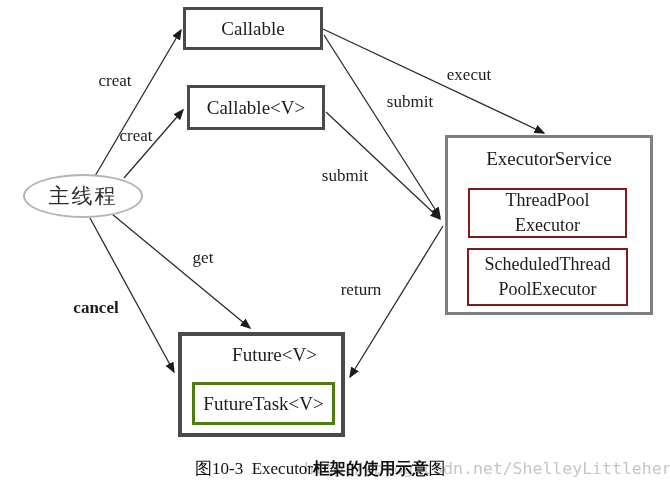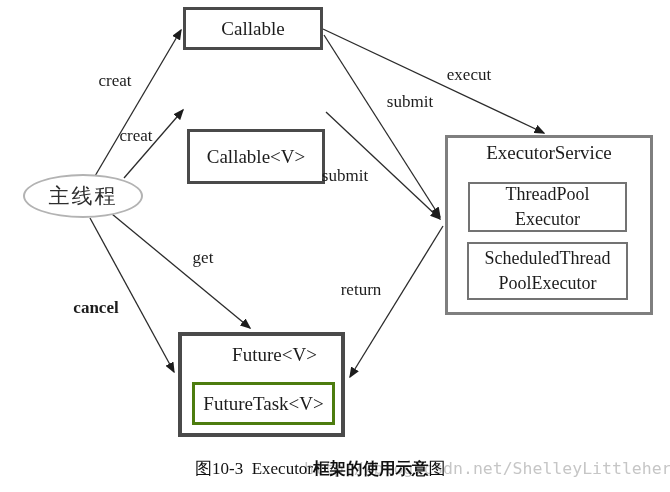--- a/index.html
+++ b/index.html
@@ -25,21 +25,21 @@
     box-sizing: border-box;
     background: #ffffff;
     display: flex;
     align-items: center;
     justify-content: center;
     text-align: center;
   }
   .box-dark   { border: 3px solid #4a4a4a; }
   .box-darker { border: 4px solid #4a4a4a; }
   .box-gray   { border: 3px solid #7f7f7f; }
-  .box-inner  { border: 2px solid #737373; }
+  .box-inner  { border: 2px solid #7f1d1d; margin-top: 6px; }
   .box-inner-thick { border: 3px solid #4d7c0f; }
 
   .node-label { font-size: 19px; white-space: nowrap; }
   .node-label-sm { font-size: 18px; line-height: 25px; white-space: nowrap; }
 
   .ellipse {
     position: absolute;
     left: 23px; top: 174px;
     width: 120px; height: 44px;
     box-sizing: border-box;
@@ -56,21 +56,21 @@
     position: absolute;
     transform: translate(-50%, -50%);
     font-size: 17px;
     white-space: nowrap;
     color: #1c1c1c;
     background: transparent;
   }
 
   .exec-title {
     position: absolute;
-    left: 445px; top: 142px; width: 208px;
+    left: 445px; top: 148px; width: 208px;
     text-align: center;
     font-size: 19px;
   }
   .future-title {
     position: absolute;
     left: 178px; top: 344px; width: 193px;
     text-align: center;
     font-size: 19px;
   }
 
@@ -120,21 +120,21 @@
   </svg>
 
   <div class="ellipse">
     <span>主线程</span>
   </div>
 
   <div class="box box-dark" style="left:183px; top:7px; width:140px; height:43px;">
     <span class="node-label">Callable</span>
   </div>
 
-  <div class="box box-dark" style="left:187px; top:85px; width:138px; height:55px;margin-top:44px;">
+  <div class="box box-dark" style="left:187px; top:85px; width:138px; height:45px;">
     <span class="node-label">Callable&lt;V&gt;</span>
   </div>
 
   <div class="box box-gray" style="left:445px; top:135px; width:208px; height:180px;"></div>
   <div class="exec-title">ExecutorService</div>
 
   <div class="box box-inner" style="left:468px; top:182px; width:159px; height:50px;">
     <span class="node-label-sm"><span>ThreadPool</span><br><span>Executor</span></span>
   </div>
 

